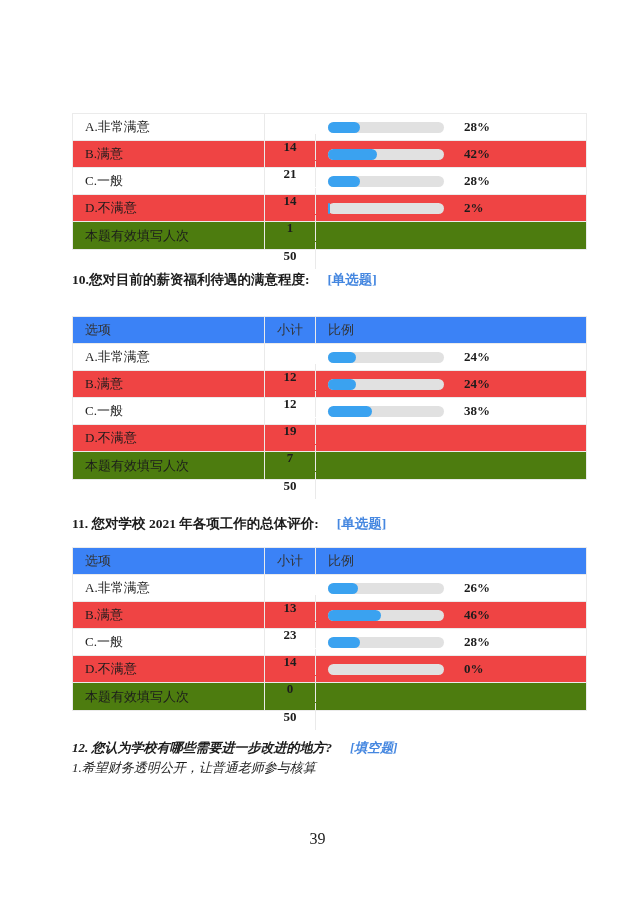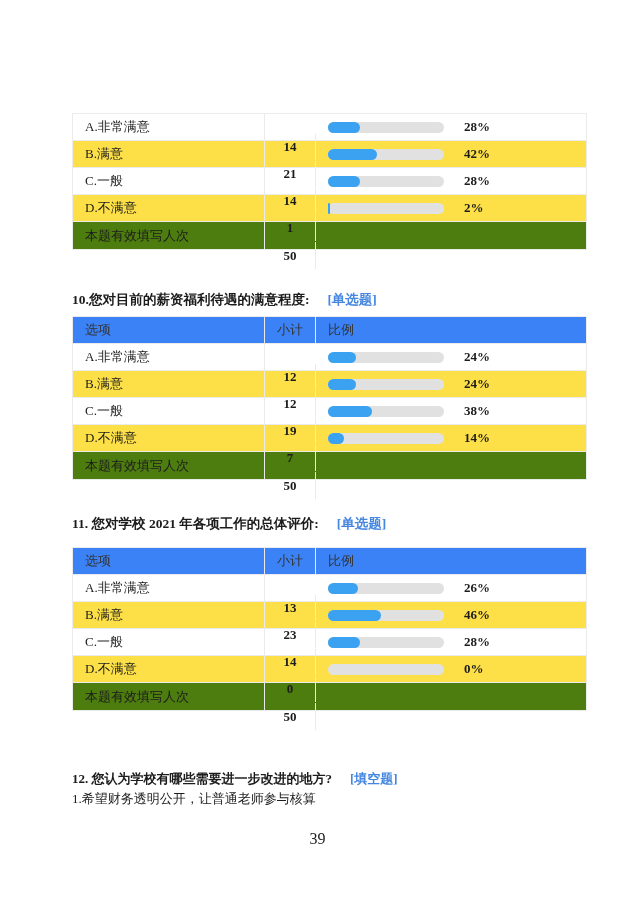--- a/index.html
+++ b/index.html
@@ -12,21 +12,21 @@
   .content { position:absolute; left:72px; top:113px; width:491px; }
 
   
   .table { position:absolute; left:0; width:515px; border:1px solid #ebebeb; background:#ffffff; }
   .trow {
     display:grid; grid-template-columns:192px 51px 246px;
     height:27px; border-bottom:1px solid #ebebeb;
   }
   .trow:last-child { border-bottom:none; }
   .thead  { background:#3b82f6; color:#333; }
-  .r-even { background:#fde047; }
+  .r-even { background:#ef4444; }
   .r-total{ background:#4d7c0f; }
   .cell { height:100%; display:flex; align-items:center; overflow:hidden; }
   .c-opt { padding-left:12px; border-right:1px solid #eaeaea; }
   .c-cnt { justify-content:center; border-right:1px solid #eaeaea; }
   .c-bar { padding-left:12px; }
   .num { font-weight:bold;margin-top:20px; }
 
   
   .track { width:116px; height:11px; background:#e1e1e1; border-radius:6px; flex:none; }
   .fill  { height:11px; background:#3aa2f0; border-radius:6px; width:0; }
@@ -34,25 +34,25 @@
 
   
   .qtitle { position:absolute; left:0; font-size:13.5px; font-weight:bold; white-space:nowrap; }
   .tag { color:#4587e0; margin-left:18px; font-weight:bold; }
   .answers { position:absolute; left:0; line-height:20px; }
   .answers .ansline { font-weight:normal; }
   .answers .qline { font-weight:bold; }
 
   
   #t9        { top:0;     }
-  #q10-title { top:178px; }
+  #q10-title { top:158px; }
   #t10       { top:203px; }
   #q11-title { top:402px; }
   #t11       { top:434px; }
-  #q12-block { top:656px; }
+  #q12-block { top:625px;font-style:italic; }
 
   .pageno {
     position:absolute; left:0; top:830px; width:635px;
     text-align:center; font-size:16px; color:#222;
   }
 </style>
 </head>
 <body>
 
 <div class="content">
@@ -141,26 +141,20 @@
       <div class="cell c-bar">
         <div class="track">
             <div class="fill" style="width: 38%;"></div>
           </div>
         <span class="pct">38%</span>
       </div>
     </div>
     <div class="trow r-even">
       <div class="cell c-opt">D.不满意</div>
       <div class="cell c-cnt num">7</div>
-      <div class="cell c-bar">
-        <div class="track">
-            <div class="fill" style="width: 14%;"></div>
-          </div>
-        <span class="pct">14%</span>
-      </div>
     </div>
     <div class="trow r-total">
       <div class="cell c-opt">本题有效填写人次</div>
       <div class="cell c-cnt num">50</div>
       <div class="cell c-bar"></div>
     </div>
   </div>
 
   <div class="qtitle" id="q11-title">
     <span>11. 您对学校 2021 年各项工作的总体评价:</span><span class="tag">[单选题]</span>

